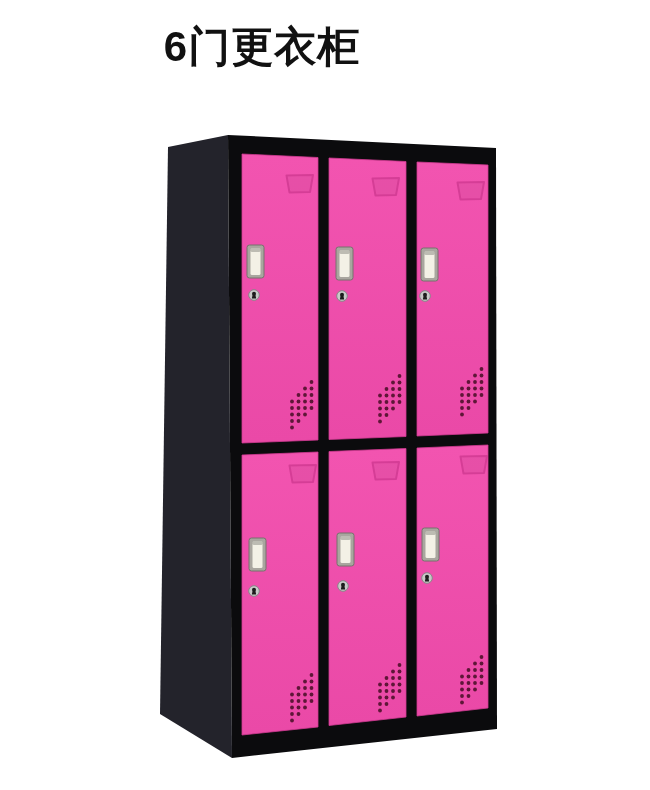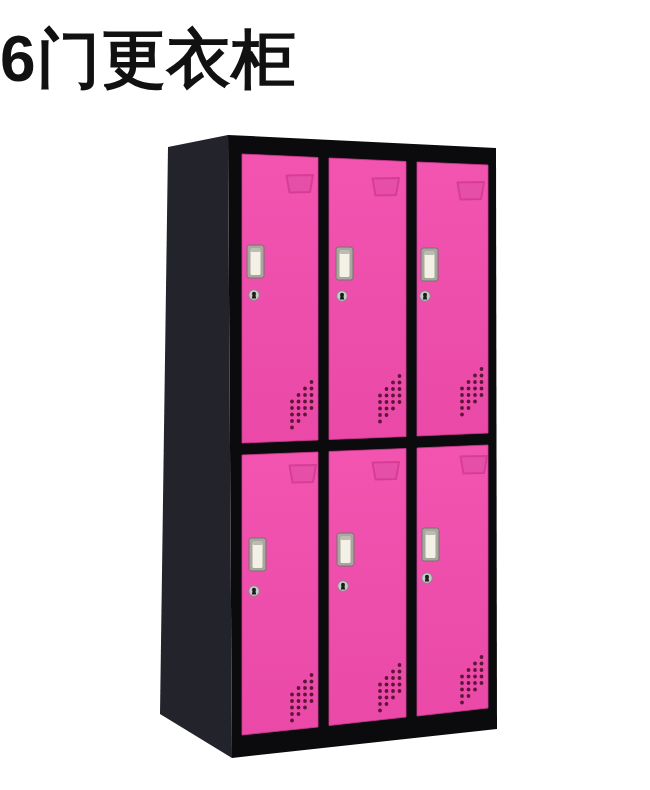--- a/index.html
+++ b/index.html
@@ -12,22 +12,22 @@
     background: var(--page-bg, #ffffff);
     position: relative;
     overflow: hidden;
     font-family: "Liberation Sans", "DejaVu Sans", sans-serif;
   }
   .title {
     position: absolute;
     top: 24px;
     left: 0;
     width: 524px;
-    text-align: left;
-    font-size: 64px;
+    text-align: center;
+    font-size: 42px;
     line-height: 1.1;
     font-weight: 800;
     letter-spacing: 1px;
     color: var(--title-text, #111111);
     margin: 0;
   }
   .stage {
     position: absolute;
     inset: 0;
   }

